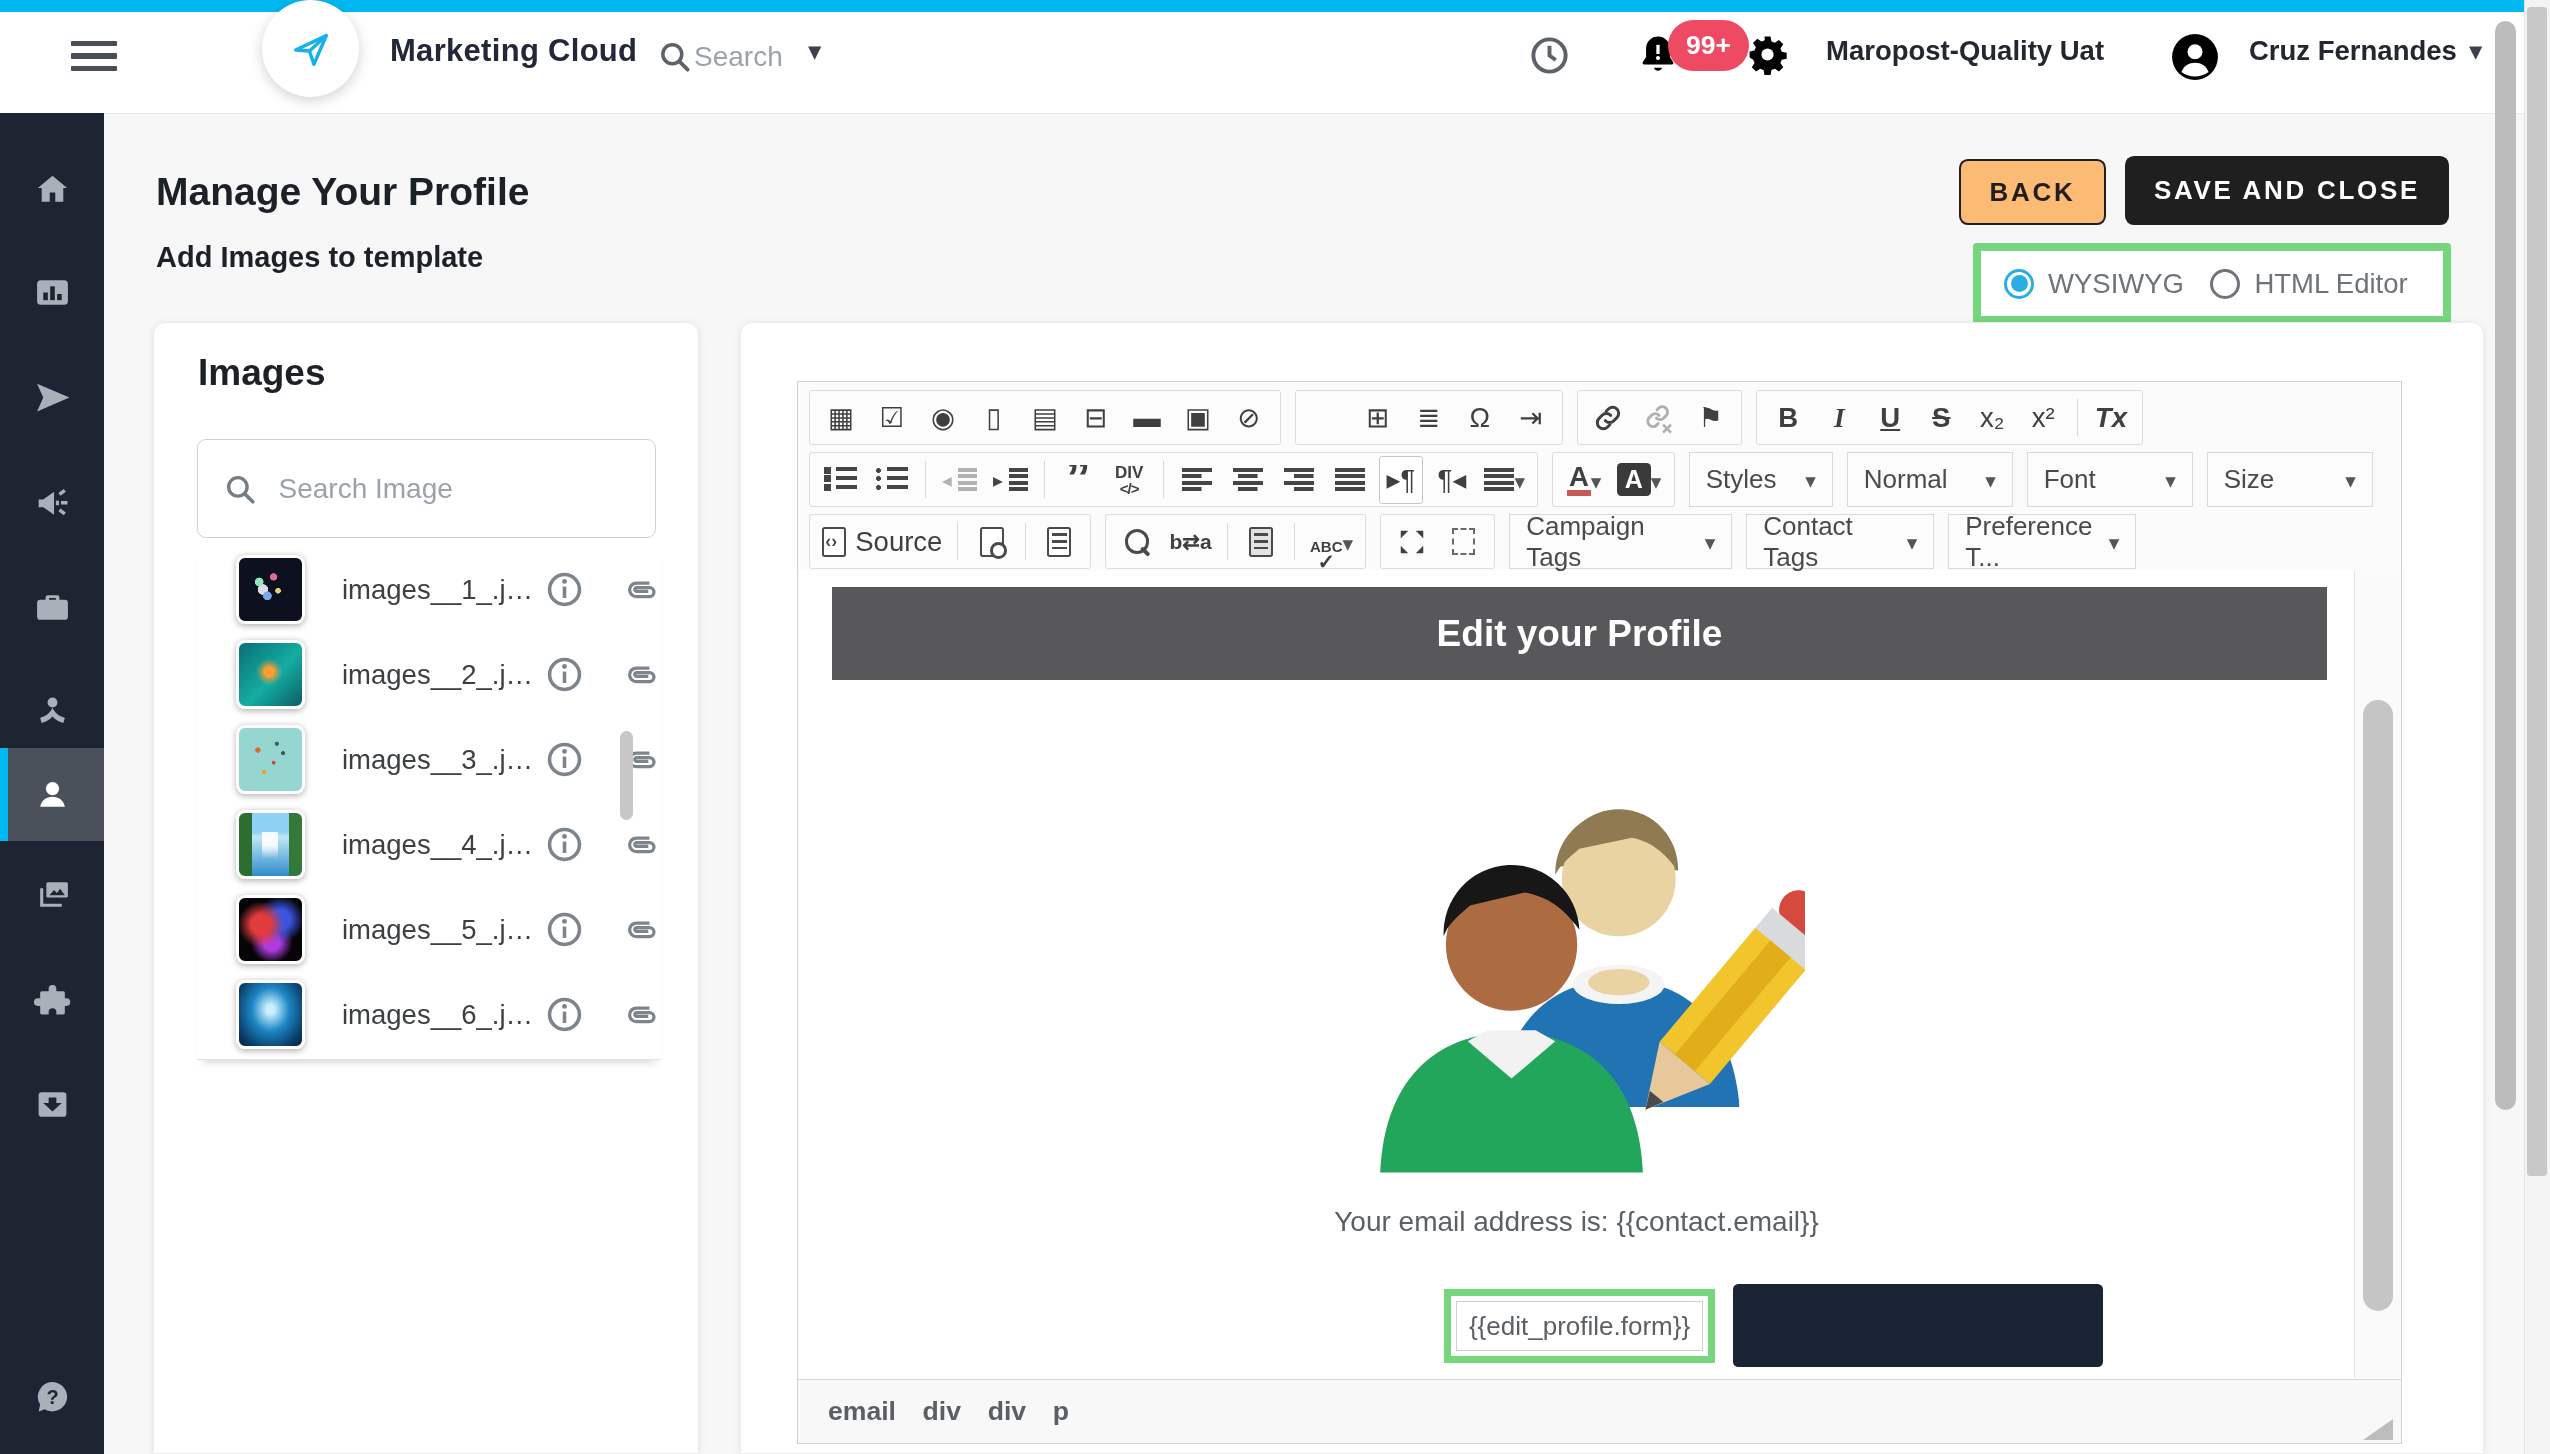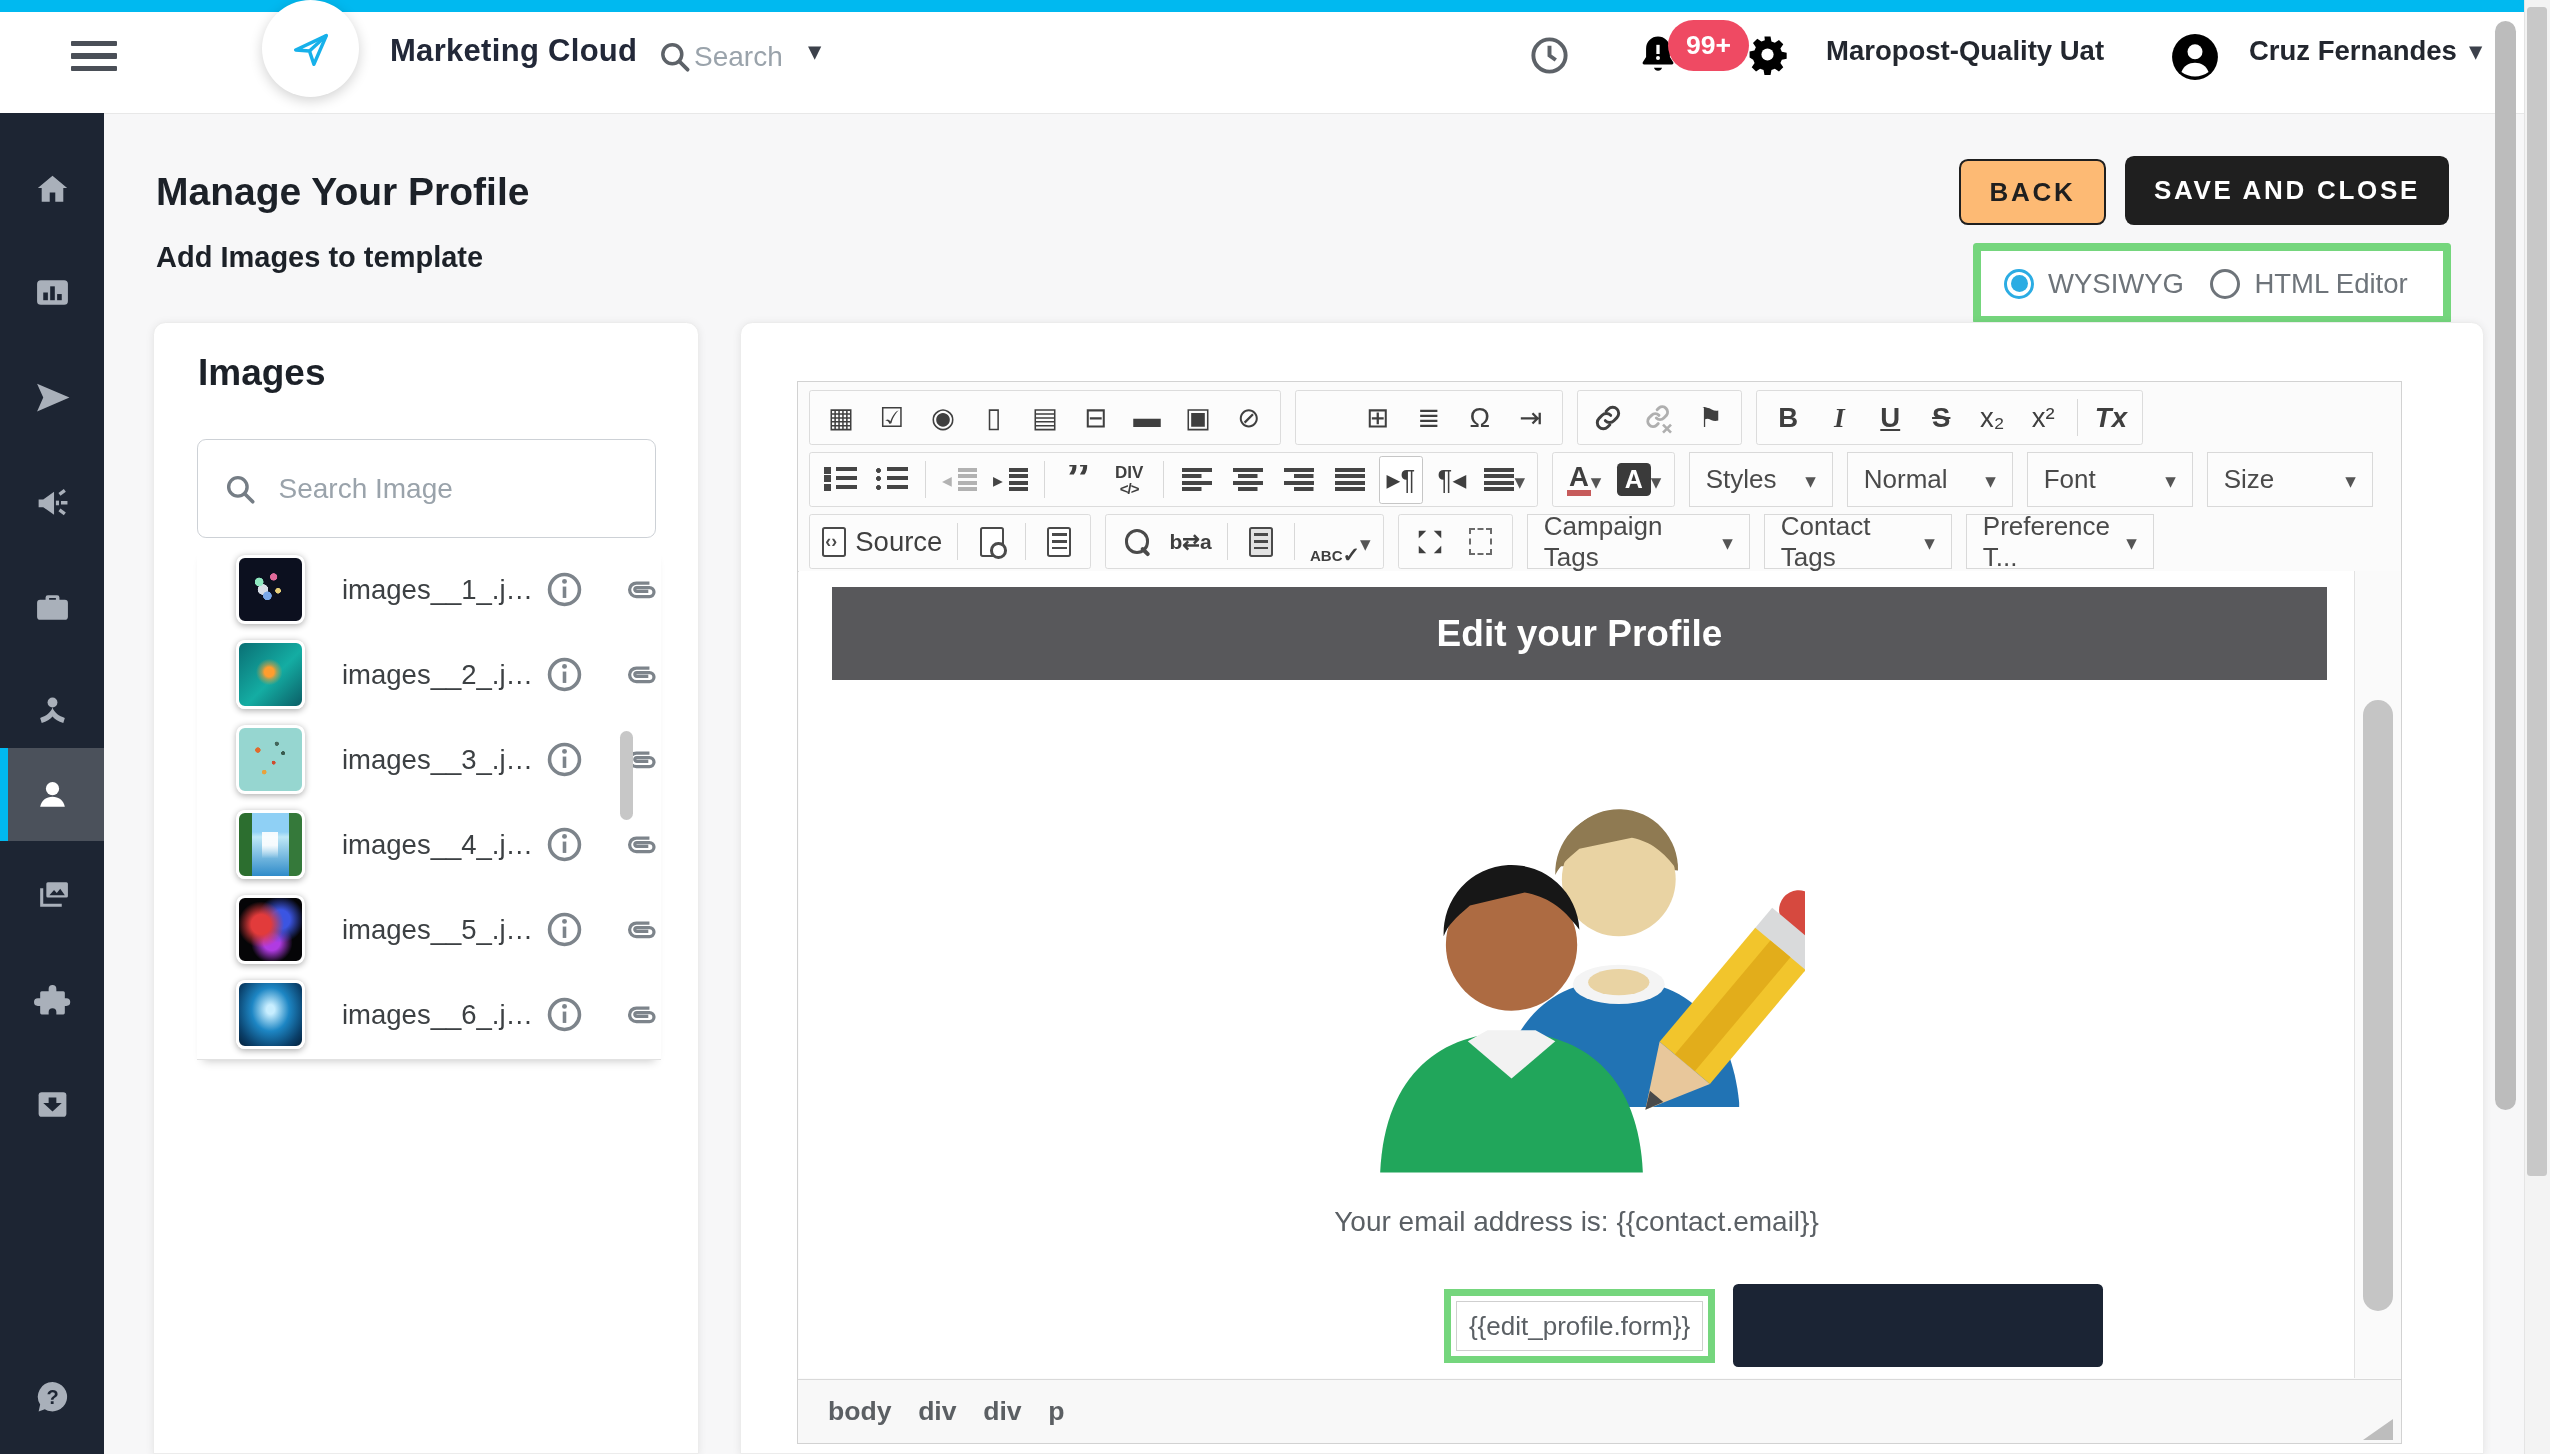--- a/index.html
+++ b/index.html
@@ -90,21 +90,21 @@
   .tb{min-width:44px;height:48px;display:flex;align-items:center;justify-content:center;color:#3f3f3f;font-size:27.5px;cursor:pointer;background:transparent;border:none;padding:0 3.5px;font-family:"Liberation Sans",sans-serif;}
   .tb.active{background:#fff;border:0.9px solid #c6c6c6;border-radius:2.7px;}
   .tb.disabled{opacity:.4;}
   .vsep{width:0.9px;height:37px;background:#d8d8d8;margin:0 4.4px;}
   .gB{font-weight:800;} .gI{font-style:italic;font-weight:700;font-family:"Liberation Serif",serif;}
   .gU{text-decoration:underline;font-weight:700;} .gS{text-decoration:line-through;font-weight:700;}
   .gTx{font-weight:700;font-style:italic;}
   .quote-g{font-size:51px;font-weight:700;line-height:26.6px;height:30px;overflow:hidden;}
   .divbox{display:flex;flex-direction:column;align-items:center;line-height:1;font-weight:700;}
   .divbox .t1{font-size:17px;} .divbox .t2{font-size:15px;letter-spacing:-0.9px;}
-  .spell{display:flex;flex-direction:row;align-items:center;line-height:1;font-weight:700;margin-top:28px;}
+  .spell{display:flex;flex-direction:column;align-items:center;line-height:1;font-weight:700;margin-top:28px;}
   .spell .t1{font-size:15px;} .spell .t2{font-size:21px;margin-top:-2.7px;}
   .bars{width:30px;height:24px;background-repeat:no-repeat;flex:none;
     background-image:linear-gradient(#454545,#454545),linear-gradient(#454545,#454545),linear-gradient(#454545,#454545),linear-gradient(#454545,#454545);}
   .bars-left{background-size:30px 4.4px,19.5px 4.4px,30px 4.4px,19.5px 4.4px;background-position:0 0,0 6.6px,0 13px,0 19.7px;}
   .bars-center{background-size:30px 4.4px,19.5px 4.4px,30px 4.4px,19.5px 4.4px;background-position:center 0,center 6.6px,center 13px,center 19.7px;}
   .bars-right{background-size:30px 4.4px,19.5px 4.4px,30px 4.4px,19.5px 4.4px;background-position:right 0,right 6.6px,right 13px,right 19.7px;}
   .bars-justify{background-size:30px 4.4px,30px 4.4px,30px 4.4px,30px 4.4px;background-position:0 0,0 6.6px,0 13px,0 19.7px;}
   .list-bars{width:34px;height:26px;background-repeat:no-repeat;flex:none;
     background-image:linear-gradient(#454545,#454545),linear-gradient(#454545,#454545),linear-gradient(#454545,#454545),
       linear-gradient(#454545,#454545),linear-gradient(#454545,#454545),linear-gradient(#454545,#454545);
@@ -671,21 +671,21 @@
     </g>
   </svg>
 
   <div class="abs email-line">Your email address is: {{contact.email}}</div>
   <div class="abs token-box">
     <span class="token-inner">{{edit_profile.form}}</span>
   </div>
   <div class="abs ann ann-edit"></div>
 
   <div class="abs ck-path">
-    <span>body</span>
+    <span>email</span>
     <span>div</span>
     <span>div</span>
     <span>p</span>
   </div>
   <div class="abs resize-handle"></div>
 
   <div class="abs page-scroll-thumb"></div>
   <div class="abs win-scroll"></div>
   <div class="abs win-scroll-thumb"></div>
 

